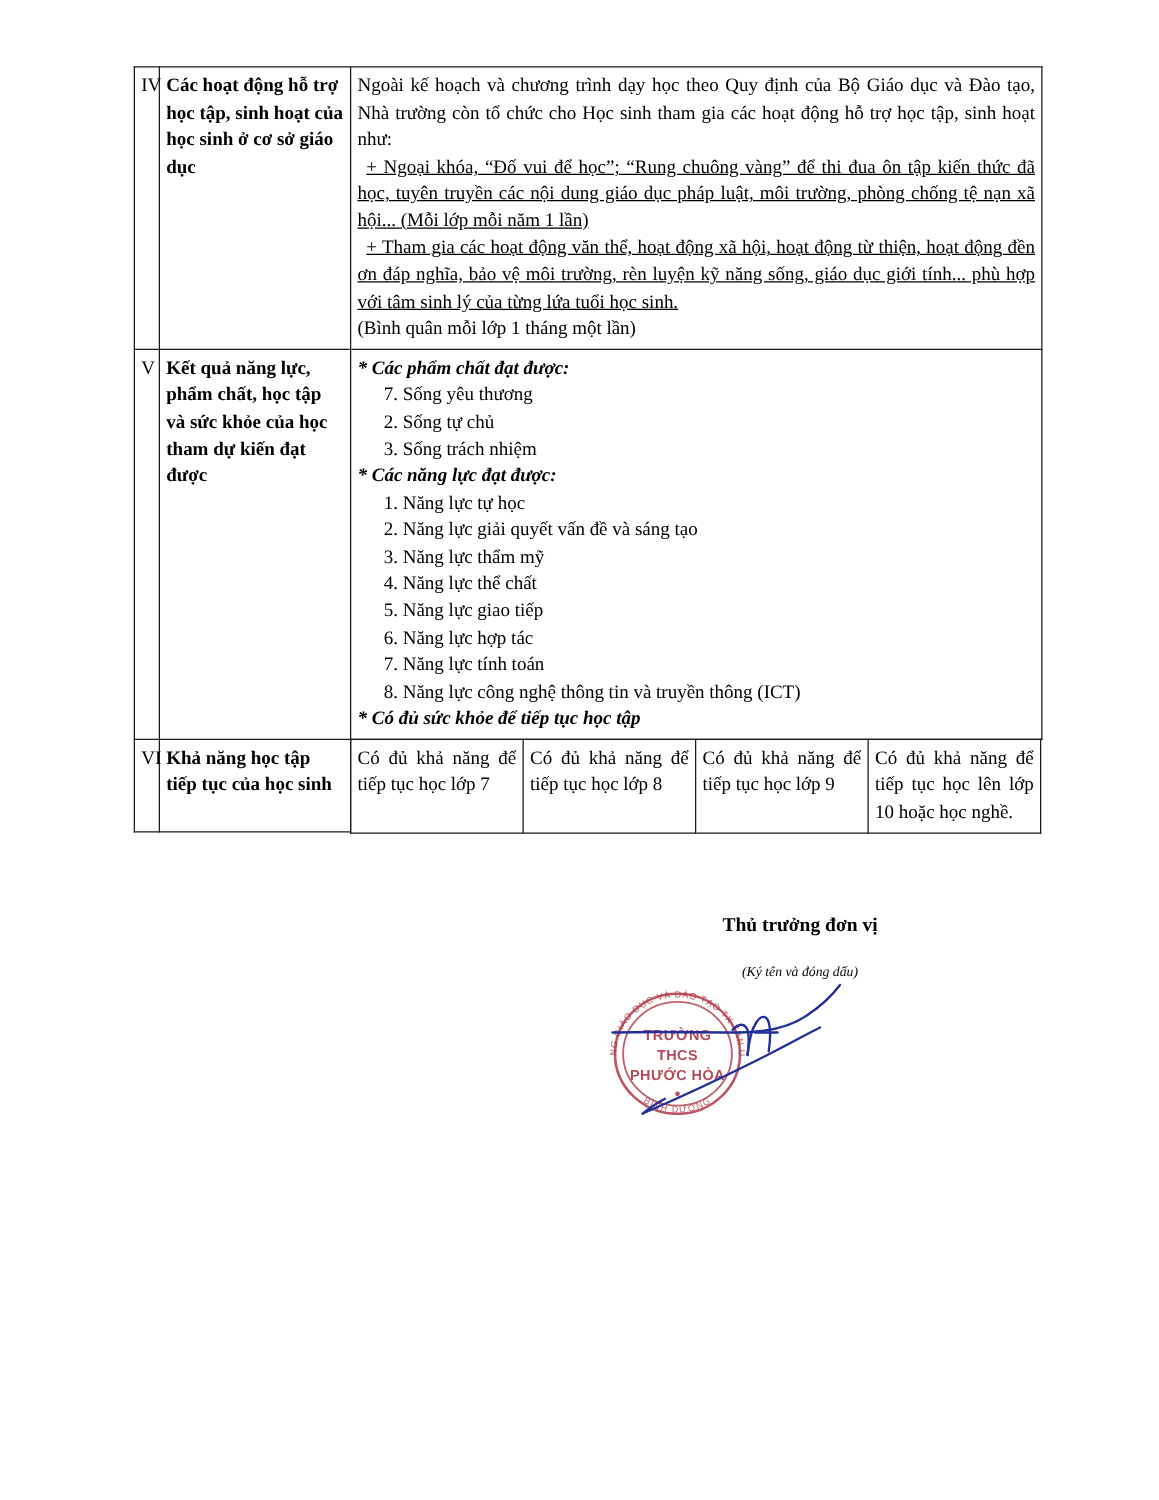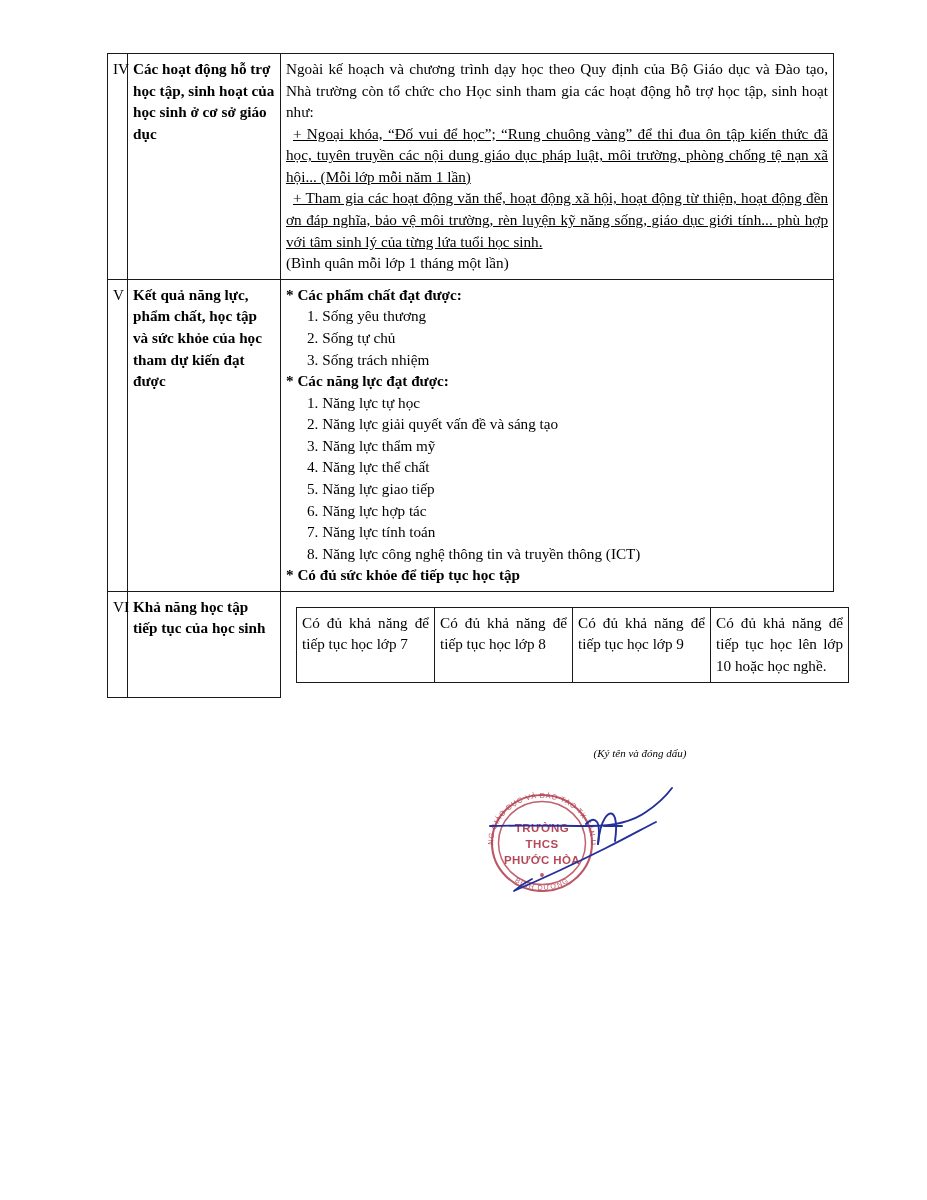--- a/index.html
+++ b/index.html
@@ -69,20 +69,21 @@
     margin: 0;
     hyphens: none;
   }
   .just.first { text-indent: 0; }
   .lead-plus { text-indent: 7px; text-decoration: underline; }
 
   
   .sec-head {
     font-weight: bold;
     margin: 0;
+    font-style: italic;
   }
   .sec-item {
     margin: 0;
     padding-left: 21px;
   }
 
   
   .grade-cell {
     text-align: justify;
     text-align-last: left;
@@ -175,40 +176,40 @@
           <p class="just lead-plus">+ Tham gia các hoạt động văn thể, hoạt động xã hội, hoạt động từ thiện, hoạt động đền ơn đáp nghĩa, bảo vệ môi trường, rèn luyện kỹ năng sống, giáo dục giới tính... phù hợp với tâm sinh lý của từng lứa tuổi học sinh.</p>
           <p class="just">(Bình quân mỗi lớp 1 tháng  một lần)</p>
         </td>
       </tr>
 
       <tr>
         <td class="cell-num">V</td>
         <td class="cell-label">Kết quả năng lực, phẩm chất, học tập và sức khỏe của học tham dự kiến đạt được</td>
         <td class="cell-body">
           <p class="sec-head">* Các phẩm chất đạt được:</p>
-          <p class="sec-item">1. Sống yêu thương</p>
+          <p class="sec-item">7. Sống yêu thương</p>
           <p class="sec-item">2. Sống tự chủ</p>
           <p class="sec-item">3. Sống trách nhiệm</p>
           <p class="sec-head">* Các năng lực đạt được:</p>
           <p class="sec-item">1. Năng lực tự học</p>
           <p class="sec-item">2. Năng lực giải quyết vấn đề và sáng tạo</p>
           <p class="sec-item">3. Năng lực thẩm mỹ</p>
           <p class="sec-item">4. Năng lực thể chất</p>
           <p class="sec-item">5. Năng lực giao tiếp</p>
           <p class="sec-item">6. Năng lực hợp tác</p>
           <p class="sec-item">7. Năng lực tính toán</p>
           <p class="sec-item">8. Năng lực công nghệ thông tin và truyền thông (ICT)</p>
           <p class="sec-head">* Có đủ sức khỏe để tiếp tục học tập</p>
         </td>
       </tr>
 
       <tr>
         <td class="cell-num">VI</td>
         <td class="cell-label">Khả năng học tập tiếp tục của học sinh</td>
-        <td class="cell-body" style="padding:16px;border:none;">
+        <td class="cell-body" style="padding:0;border:none;">
           <table style="width:100%;border-collapse:collapse;table-layout:fixed;margin:-1px 0 -1px -1px;">
             <colgroup>
               <col class="col-g">
                 <col class="col-g">
                 <col class="col-g">
                 <col class="col-g-last">
             </colgroup>
             <tbody>
               <tr>
                 <td class="grade-cell">Có đủ khả năng để tiếp tục học lớp 7</td>
@@ -218,20 +219,21 @@
               </tr>
             </tbody>
           </table>
         </td>
       </tr>
 
     </tbody>
   </table>
 
   <div class="sign-block">
+    <div class="sign-role">Thủ trưởng đơn vị</div>
     <div class="sign-note">(Ký tên và đóng dấu)</div>
   </div>
 
   <div class="seal">
     <svg width="122" height="101" viewBox="0 0 122 101" xmlns="http://www.w3.org/2000/svg">
       <defs>
         <path id="arcTop" d="M 12,54 A 49,47 0 0 1 110,54"></path>
         <path id="arcBot" d="M 14,54 A 47,45 0 0 0 108,54"></path>
       </defs>
       <ellipse cx="61" cy="52" rx="50" ry="48" fill="none" stroke="#b03a4a" stroke-width="2.1" opacity="0.85"></ellipse>

